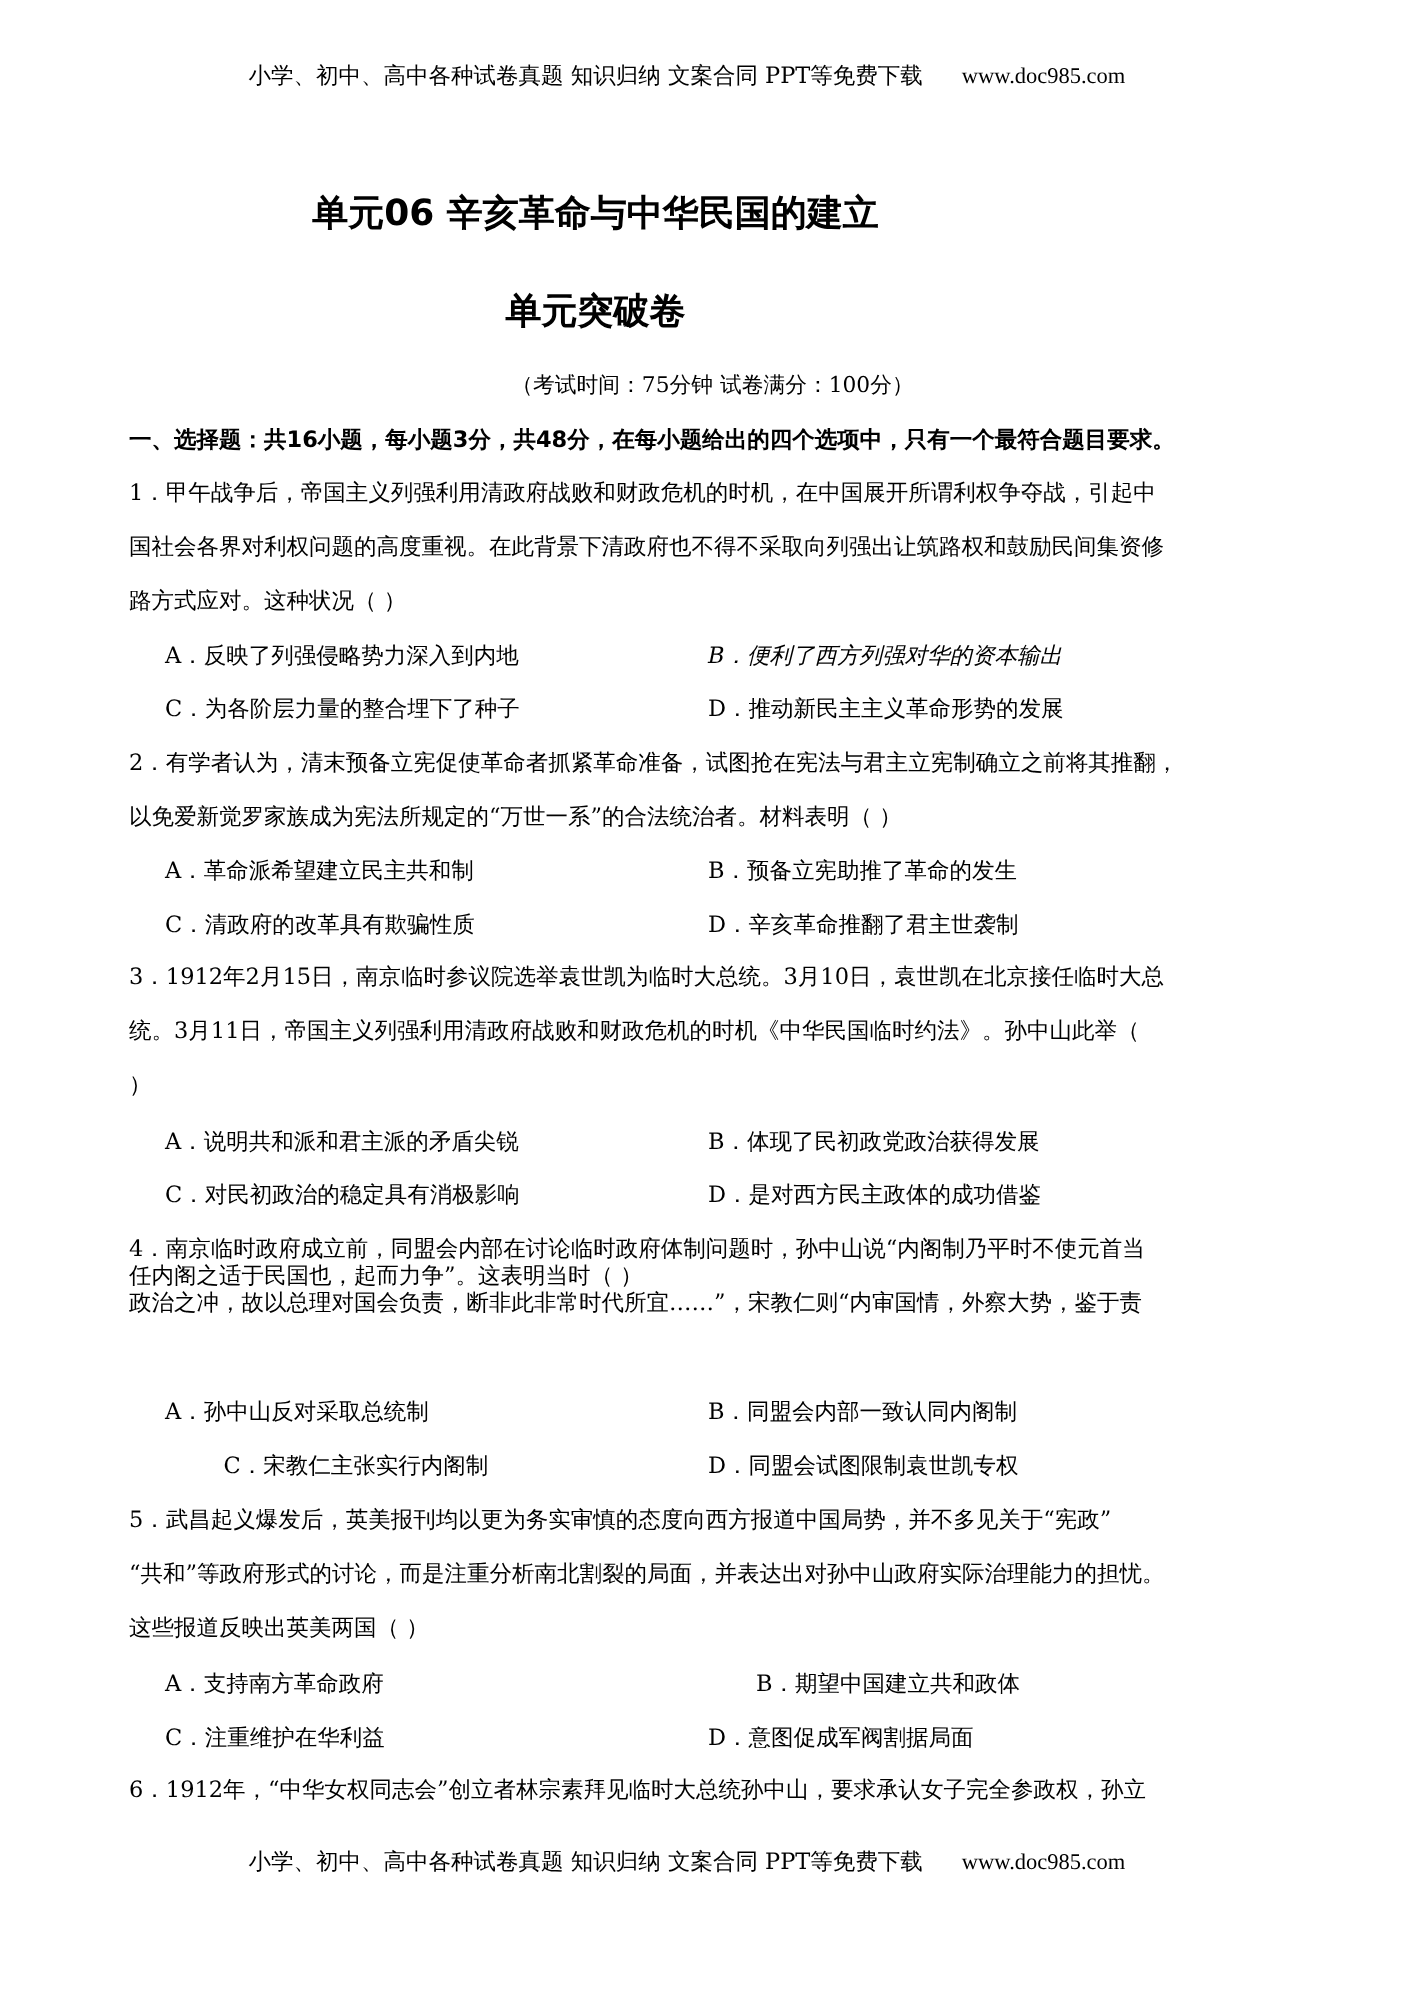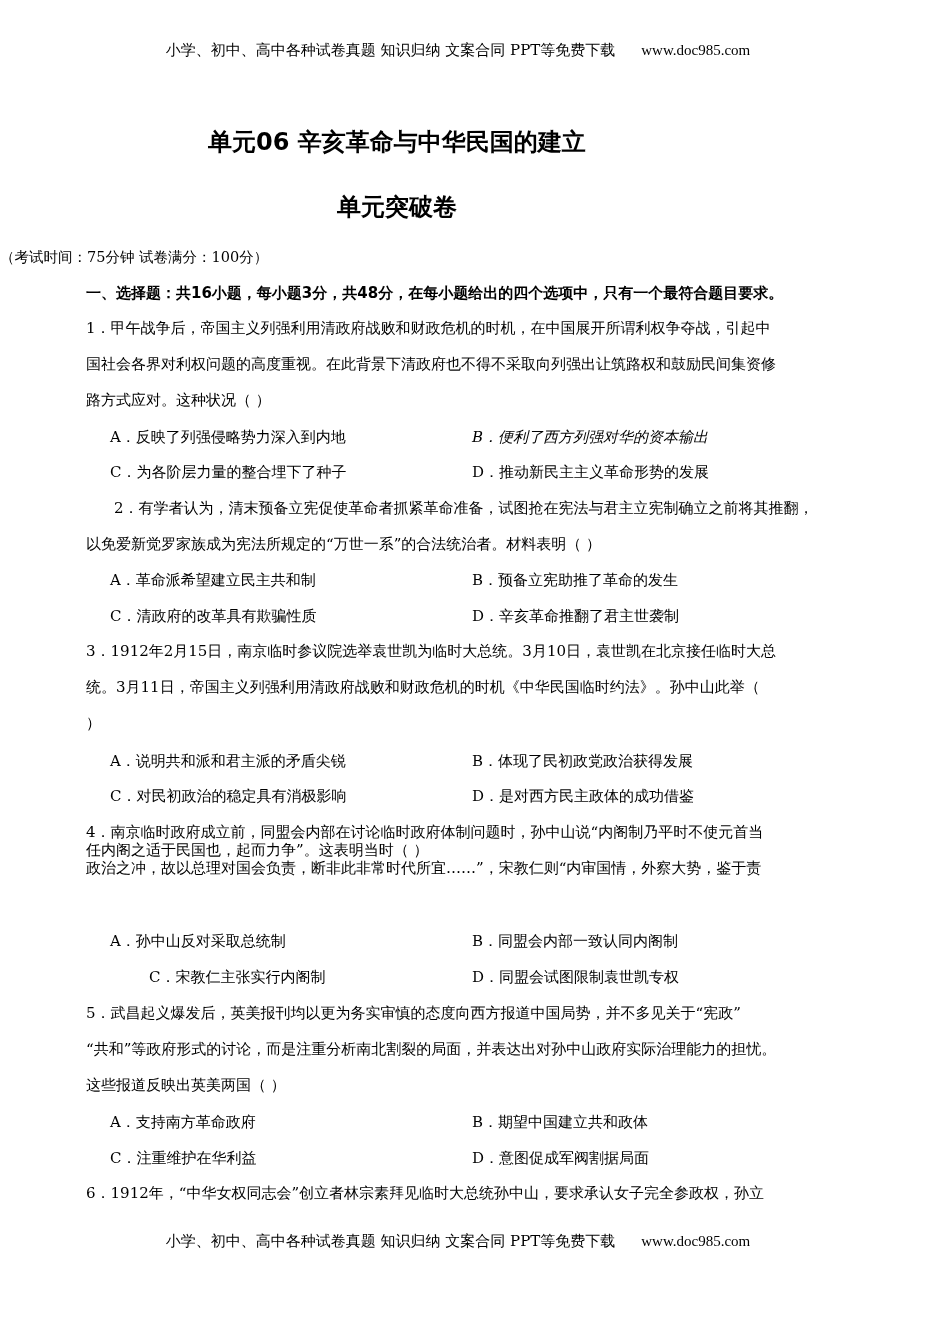--- a/index.html
+++ b/index.html
@@ -3,21 +3,21 @@
 <meta charset="utf-8">
 <style>
   html, body { margin: 0; padding: 0; background: #ffffff; }
   body { width: 950px; height: 1344px; position: relative; overflow: hidden;
          font-family: "DejaVu Serif", "Liberation Serif", serif; color: #000; }
   .abs { position: absolute; white-space: nowrap; }
   .hdr { left: 0; width: 916px; text-align: center; font-size: 15px; line-height: 20px; }
   .hdr .url { margin-left: 26px; font-family: "Liberation Serif", serif; }
   .title { left: 0; width: 794px; text-align: center; font-size: 24px; font-weight: bold;
            font-family: "DejaVu Sans", "Liberation Sans", sans-serif; line-height: 30px; }
-  .meta { left: 0; width: 950px; font-size: 14.5px; line-height: 20px; }
+  .meta { left: 0; width: 950px; text-align: center; font-size: 14.5px; line-height: 20px; }
   .section { left: 86px; font-size: 15px; font-weight: bold;
              font-family: "DejaVu Sans", "Liberation Sans", sans-serif; line-height: 20px; }
   .line { left: 86px; font-size: 15px; line-height: 20px; }
   .opt { font-size: 15px; line-height: 20px; }
   .optA { left: 110px; }
   .optB { left: 472px; }
 </style>
 </head>
 <body>
 
@@ -35,21 +35,21 @@
   <div class="abs line" style="top:318px;">1．甲午战争后，帝国主义列强利用清政府战败和财政危机的时机，在中国展开所谓利权争夺战，引起中</div>
   <div class="abs line" style="top:354px;">国社会各界对利权问题的高度重视。在此背景下清政府也不得不采取向列强出让筑路权和鼓励民间集资修</div>
   <div class="abs line" style="top:390px;">路方式应对。这种状况（    ）</div>
   <div class="abs opt optA" style="top:427px;">A．反映了列强侵略势力深入到内地</div>
   <div class="abs opt optB" style="top:427px;font-style:italic;">B．便利了西方列强对华的资本输出</div>
   <div class="abs opt optA" style="top:462px;">C．为各阶层力量的整合埋下了种子</div>
   <div class="abs opt optB" style="top:462px;">D．推动新民主主义革命形势的发展</div>
 </div>
 
 <div>
-  <div class="abs line" style="top:498px;margin-left:28px;">2．有学者认为，清末预备立宪促使革命者抓紧革命准备，试图抢在宪法与君主立宪制确立之前将其推翻，</div>
+  <div class="abs line" style="top:498px;">2．有学者认为，清末预备立宪促使革命者抓紧革命准备，试图抢在宪法与君主立宪制确立之前将其推翻，</div>
   <div class="abs line" style="top:534px;">以免爱新觉罗家族成为宪法所规定的“万世一系”的合法统治者。材料表明（    ）</div>
   <div class="abs opt optA" style="top:570px;">A．革命派希望建立民主共和制</div>
   <div class="abs opt optB" style="top:570px;">B．预备立宪助推了革命的发生</div>
   <div class="abs opt optA" style="top:606px;">C．清政府的改革具有欺骗性质</div>
   <div class="abs opt optB" style="top:606px;">D．辛亥革命推翻了君主世袭制</div>
 </div>
 
 <div>
   <div class="abs line" style="top:641px;">3．1912年2月15日，南京临时参议院选举袁世凯为临时大总统。3月10日，袁世凯在北京接任临时大总</div>
   <div class="abs line" style="top:677px;">统。3月11日，帝国主义列强利用清政府战败和财政危机的时机《中华民国临时约法》。孙中山此举（</div>
@@ -68,21 +68,21 @@
   <div class="abs opt optB" style="top:931px;">B．同盟会内部一致认同内阁制</div>
   <div class="abs opt optA" style="top:967px;margin-left:39px;">C．宋教仁主张实行内阁制</div>
   <div class="abs opt optB" style="top:967px;">D．同盟会试图限制袁世凯专权</div>
 </div>
 
 <div>
   <div class="abs line" style="top:1003px;">5．武昌起义爆发后，英美报刊均以更为务实审慎的态度向西方报道中国局势，并不多见关于“宪政”</div>
   <div class="abs line" style="top:1039px;">“共和”等政府形式的讨论，而是注重分析南北割裂的局面，并表达出对孙中山政府实际治理能力的担忧。</div>
   <div class="abs line" style="top:1075px;">这些报道反映出英美两国（    ）</div>
   <div class="abs opt optA" style="top:1112px;">A．支持南方革命政府</div>
-  <div class="abs opt optB" style="top:1112px;">B．期望中国建立共和政体</div>
+  <div class="abs opt optB" style="top:1112px;margin-left:32px;">B．期望中国建立共和政体</div>
   <div class="abs opt optA" style="top:1148px;">C．注重维护在华利益</div>
   <div class="abs opt optB" style="top:1148px;">D．意图促成军阀割据局面</div>
 </div>
 
 <div>
   <div class="abs line" style="top:1183px;">6．1912年，“中华女权同志会”创立者林宗素拜见临时大总统孙中山，要求承认女子完全参政权，孙立</div>
 </div>
 
 <div class="abs hdr" style="top:1231px;">
   <span>小学、初中、高中各种试卷真题 知识归纳 文案合同 PPT等免费下载</span><span class="url">www.doc985.com</span>

